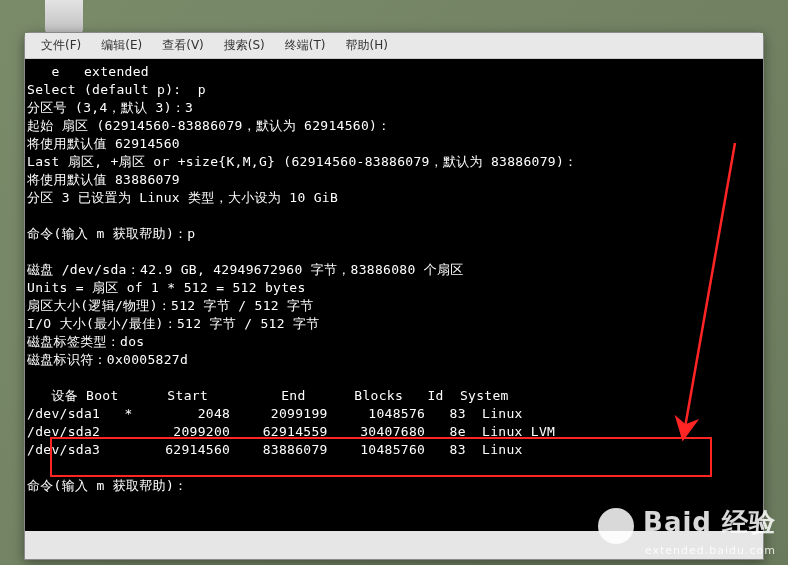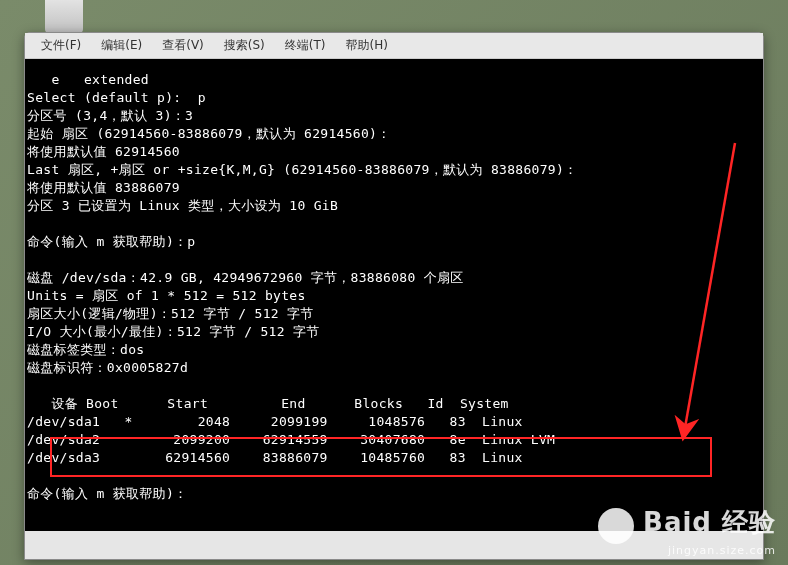--- a/index.html
+++ b/index.html
@@ -86,21 +86,21 @@
       padding: 4px 10px;
       color: #333;
       cursor: pointer;
     }
     .terminal {
       background: #000;
       color: #fff;
       font-family: "DejaVu Sans Mono", "Consolas", monospace;
       font-size: 13px;
       line-height: 18px;
-      padding: 12px 0 4px 2px;
+      padding: 4px 0 4px 2px;
       height: calc(100% - 54px);
       white-space: pre;
       overflow: hidden;
       position: relative;
       letter-spacing: 0.3px;
     }
     .highlight-box {
       position: absolute;
       border: 2px solid #ff2525;
       pointer-events: none;
@@ -193,14 +193,14 @@
     </defs>
     <line x1="230" y1="10" x2="178" y2="306" stroke="#ff2525" stroke-width="2.5" marker-end="url(#ah)"></line>
   </svg>
 </div>
 
 <div class="watermark">
   <div>
     <span class="wm-paw"></span>
     <span class="wm-main">Baid 经验</span>
   </div>
-  <div class="wm-sub">jingyan.size.com</div>
+  <div class="wm-sub">extended.baidu.com</div>
 </div>
 
 </body></html>

